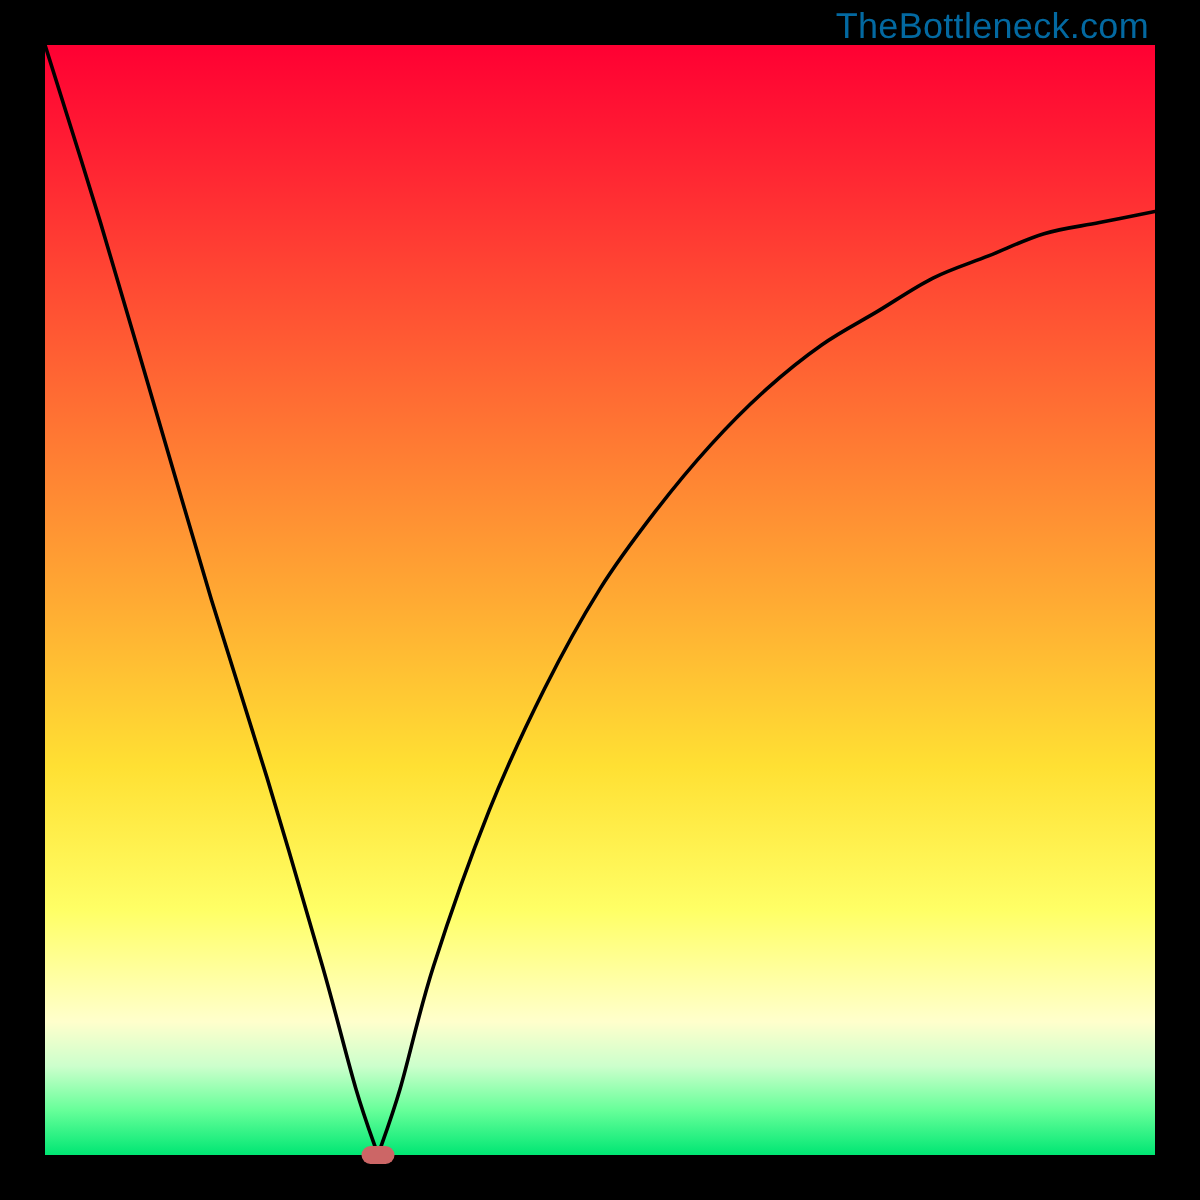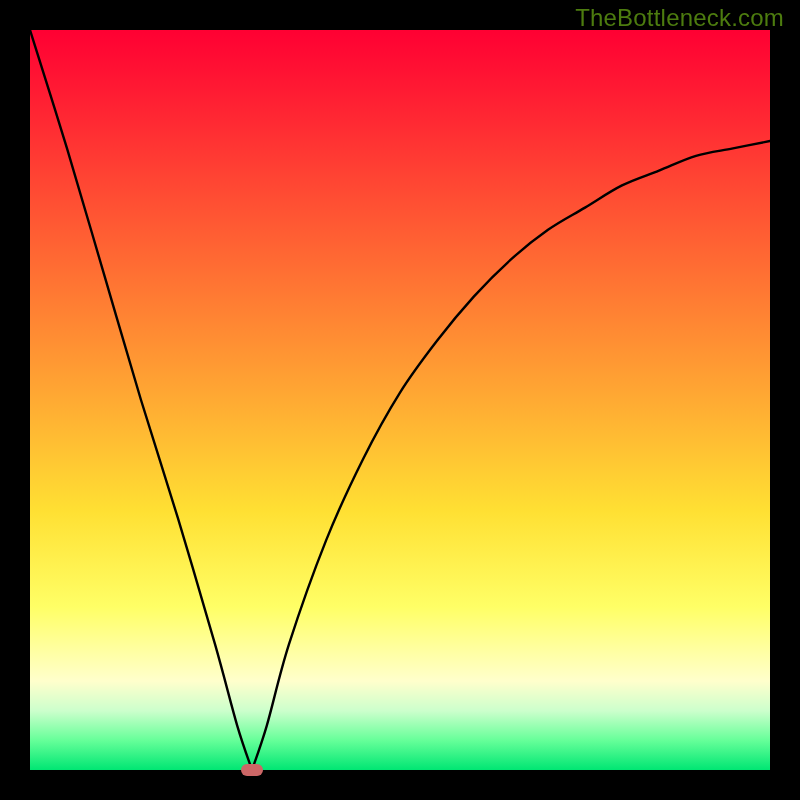--- a/index.html
+++ b/index.html
@@ -35,22 +35,22 @@
        #ffe033 65%,
        #ffff66 78%,
        #ffffcc 88%,
        #ccffcc 92%,
        #66ff99 96%,
        #00e673 100%);
   }
   .watermark {
     position: absolute;
     top: 4px;
-    right: 16px;
-    color: #4d7c0f;
+    right: 34px;
+    color: #0369a1;
     font-size: 24px;
     font-weight: 400;
     letter-spacing: 0.2px;
     user-select: none;
   }
   svg.curve {
     position: absolute;
     left: 0;
     top: 0;
     width: 740px;

